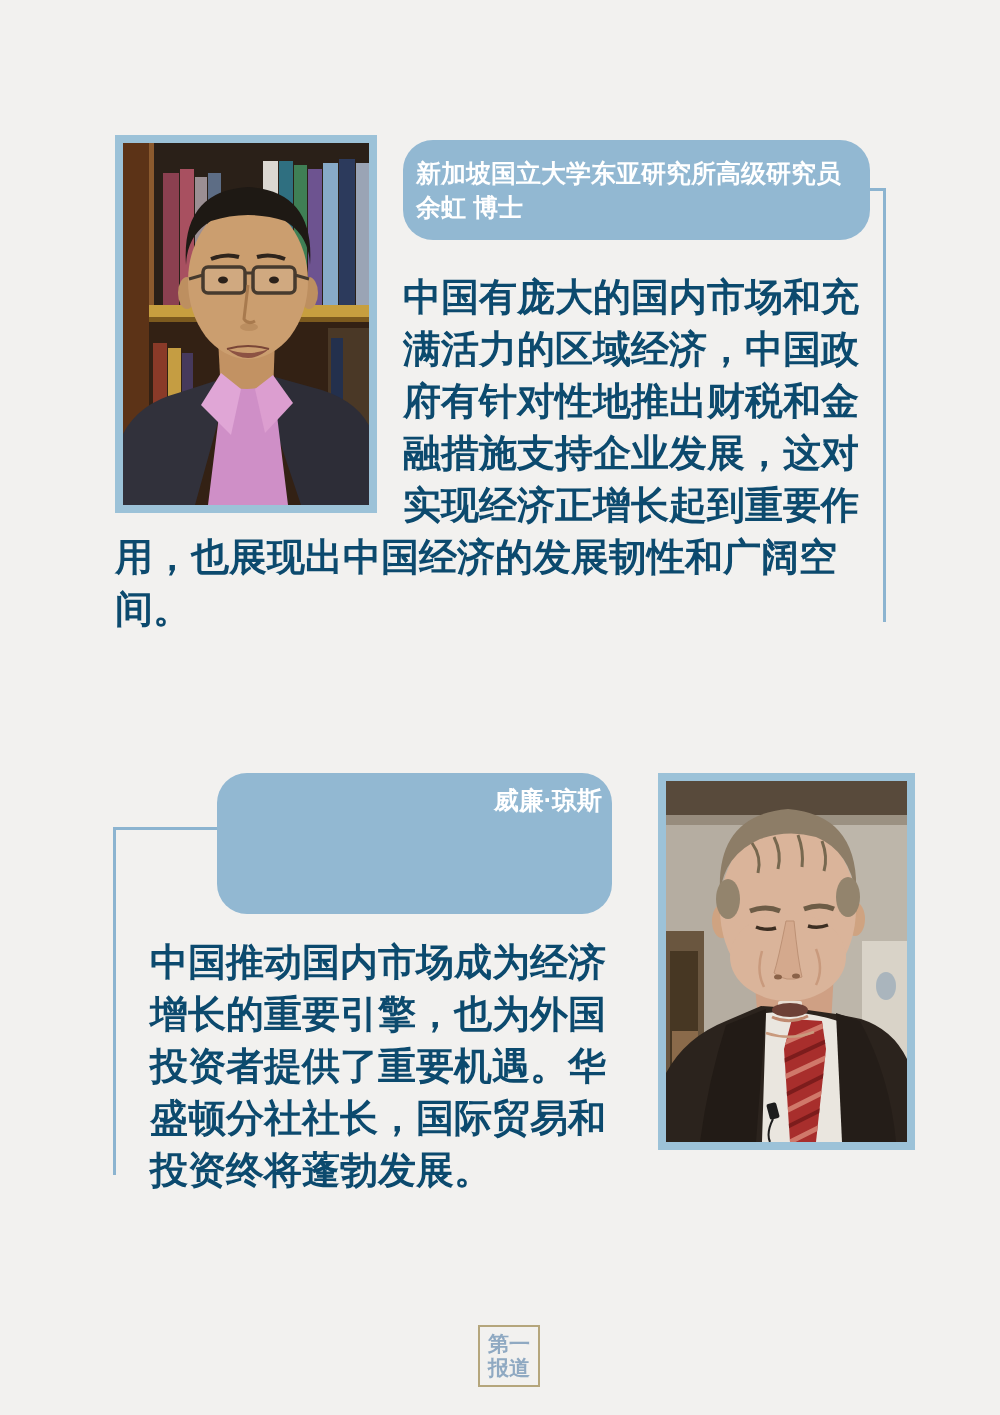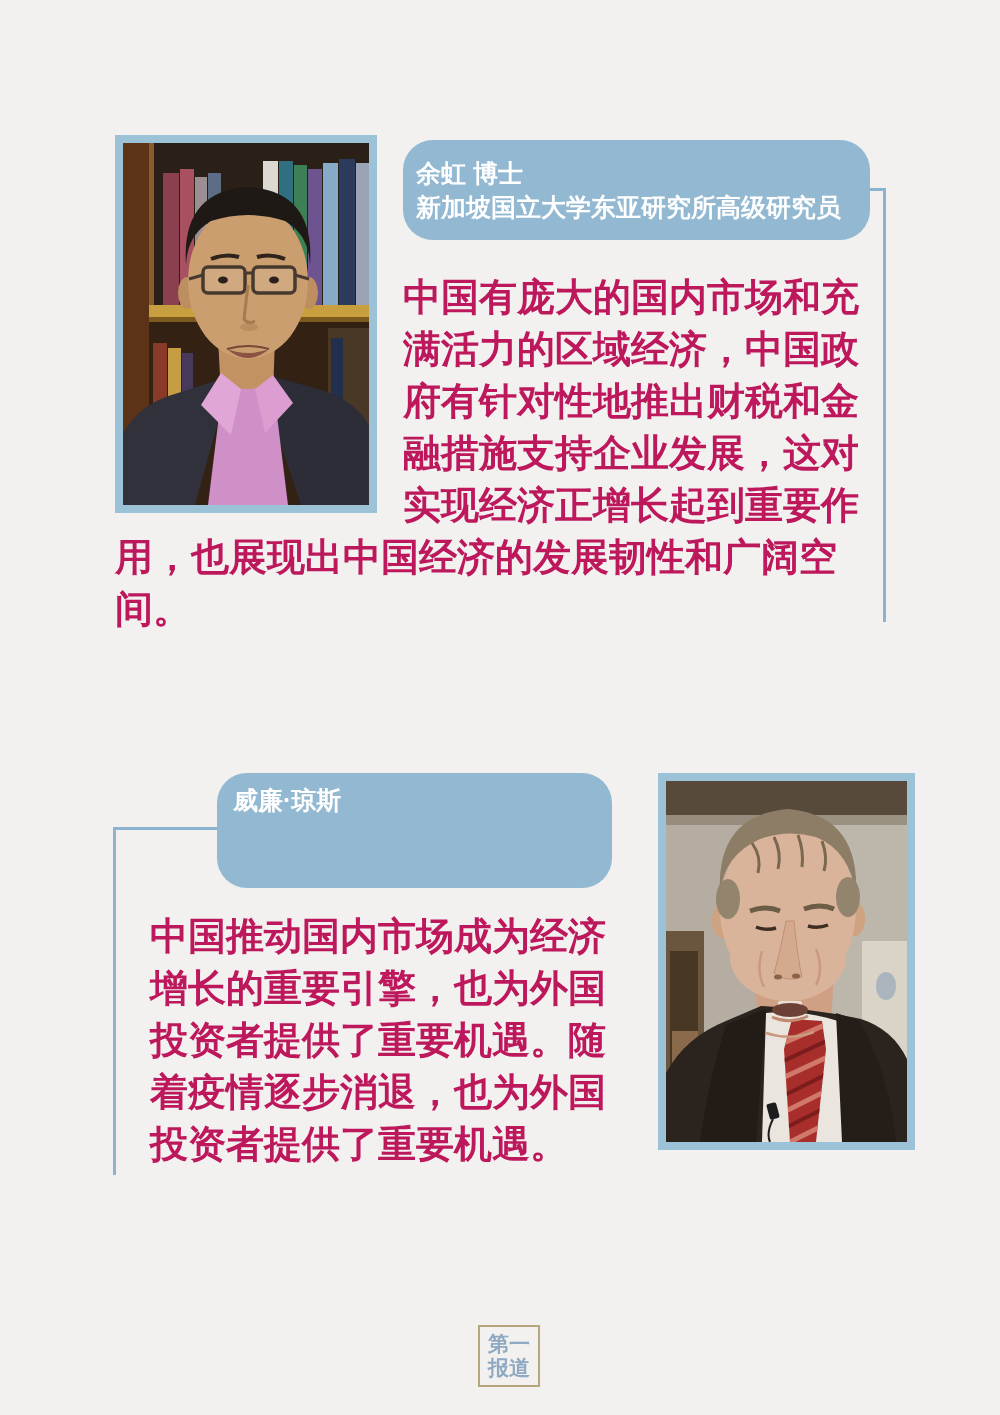--- a/index.html
+++ b/index.html
@@ -18,25 +18,25 @@
   .block-2{left:115px;top:773px;width:800px;}
 
   .photo{margin:0;border:8px solid #9cc2d8;box-sizing:border-box;background:#6f4424;}
   .photo svg{display:block;width:100%;height:100%;}
   .photo-1{float:left;width:262px;height:378px;margin:0 26px 14px 0;}
   .photo-2{float:right;width:257px;height:377px;margin:0 0 10px 20px;background:#b5ada1;}
 
   .namecard{background:#92b8d2;border-radius:30px;color:#ffffff;overflow:hidden;
             box-sizing:border-box;font-weight:600;}
   .namecard-1{width:467px;height:100px;margin-top:5px;padding:16px 10px 0 13px;}
-  .namecard-2{width:395px;height:115px;margin-left:102px;padding:10px 10px 0 16px;}
+  .namecard-2{width:395px;height:141px;margin-left:102px;padding:10px 10px 0 16px;text-align:right;}
   .namecard .line{font-size:25px;line-height:34px;white-space:nowrap;}
 
   .quote{font-family:"Liberation Serif","DejaVu Serif",serif;font-weight:600;
-         color:#be185d;font-size:38px;line-height:52px;letter-spacing:0;
+         color:#0c4a6e;font-size:38px;line-height:52px;letter-spacing:0;
          text-align:left;}
   .quote-1{margin:31px 0 0 0;}
   .quote-2{margin:22px 0 0 35px;}
 
   .footer-logo{position:absolute;left:478px;top:1325px;width:62px;height:62px;
                box-sizing:border-box;border:2px solid #b5a67c;
                display:grid;grid-template-columns:1fr 1fr;place-items:center;
                padding:6px 8px;row-gap:2px;
                color:#8fa9c2;font-family:"Liberation Serif","DejaVu Serif",serif;
                font-size:21px;font-weight:600;line-height:1;}
@@ -98,22 +98,22 @@
         <ellipse cx="100" cy="137" rx="5" ry="3.5" fill="#2b211a"></ellipse>
         <ellipse cx="151" cy="137" rx="5" ry="3.5" fill="#2b211a"></ellipse>
         <path d="M125,142 L121,176 Q125,182 132,178" stroke="#a87a4e" stroke-width="3" fill="none"></path>
         <ellipse cx="126" cy="184" rx="9" ry="4" fill="#a87a4e" opacity="0.45"></ellipse>
         <path d="M104,206 Q125,214 146,206 Q125,224 104,206 Z" fill="#8c5243"></path>
         <path d="M104,206 Q125,200 146,206" stroke="#7a4637" stroke-width="2" fill="none"></path>
       </svg>
     </figure>
 
     <div class="namecard namecard-1">
+      <div class="line">新加坡国立大学东亚研究所高级研究员</div>
       <div class="line">余虹 博士</div>
-      <div class="line">新加坡国立大学东亚研究所高级研究员</div>
     </div>
 
     <p class="quote quote-1">中国有庞大的国内市场和充满活力的区域经济，中国政府有针对性地推出财税和金融措施支持企业发展，这对实现经济正增长起到重要作用，也展现出中国经济的发展韧性和广阔空间。</p>
   </section>
 
   <section class="block block-2">
 
     <figure class="photo photo-2">
       <svg viewBox="0 0 241 361" preserveAspectRatio="none">
         <defs>
@@ -174,21 +174,21 @@
         <ellipse cx="124" cy="229" rx="18" ry="7" fill="#6d4036"></ellipse>
         <path d="M106,236 Q124,244 142,235" stroke="#c08a70" stroke-width="3" fill="none"></path>
         <path d="M100,252 Q124,260 148,251" stroke="#c99a7d" stroke-width="2.5" fill="none"></path>
       </svg>
     </figure>
 
     <div class="namecard namecard-2">
       <div class="line">威廉·琼斯</div>
     </div>
 
-    <p class="quote quote-2">中国推动国内市场成为经济增长的重要引擎，也为外国投资者提供了重要机遇。随着疫情逐步消退，也为外国投资者提供了重要机遇。</p>
+    <p class="quote quote-2">中国推动国内市场成为经济增长的重要引擎，也为外国投资者提供了重要机遇。华盛顿分社社长，国际贸易和投资终将蓬勃发展。</p>
   </section>
 
   <div class="footer-logo">
     <span>第</span>
     <span>一</span>
     <span>报</span>
     <span>道</span>
   </div>
 
 </div>

